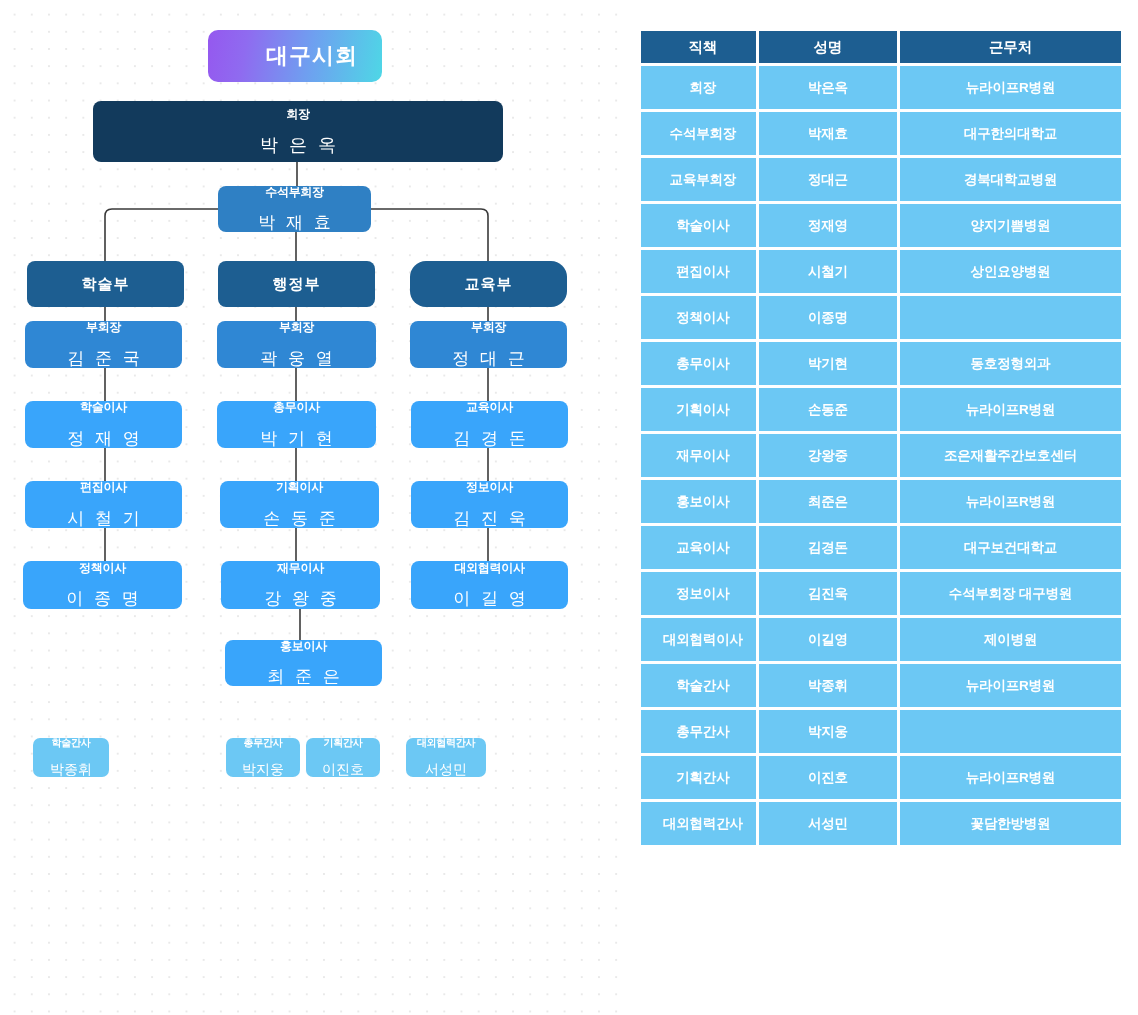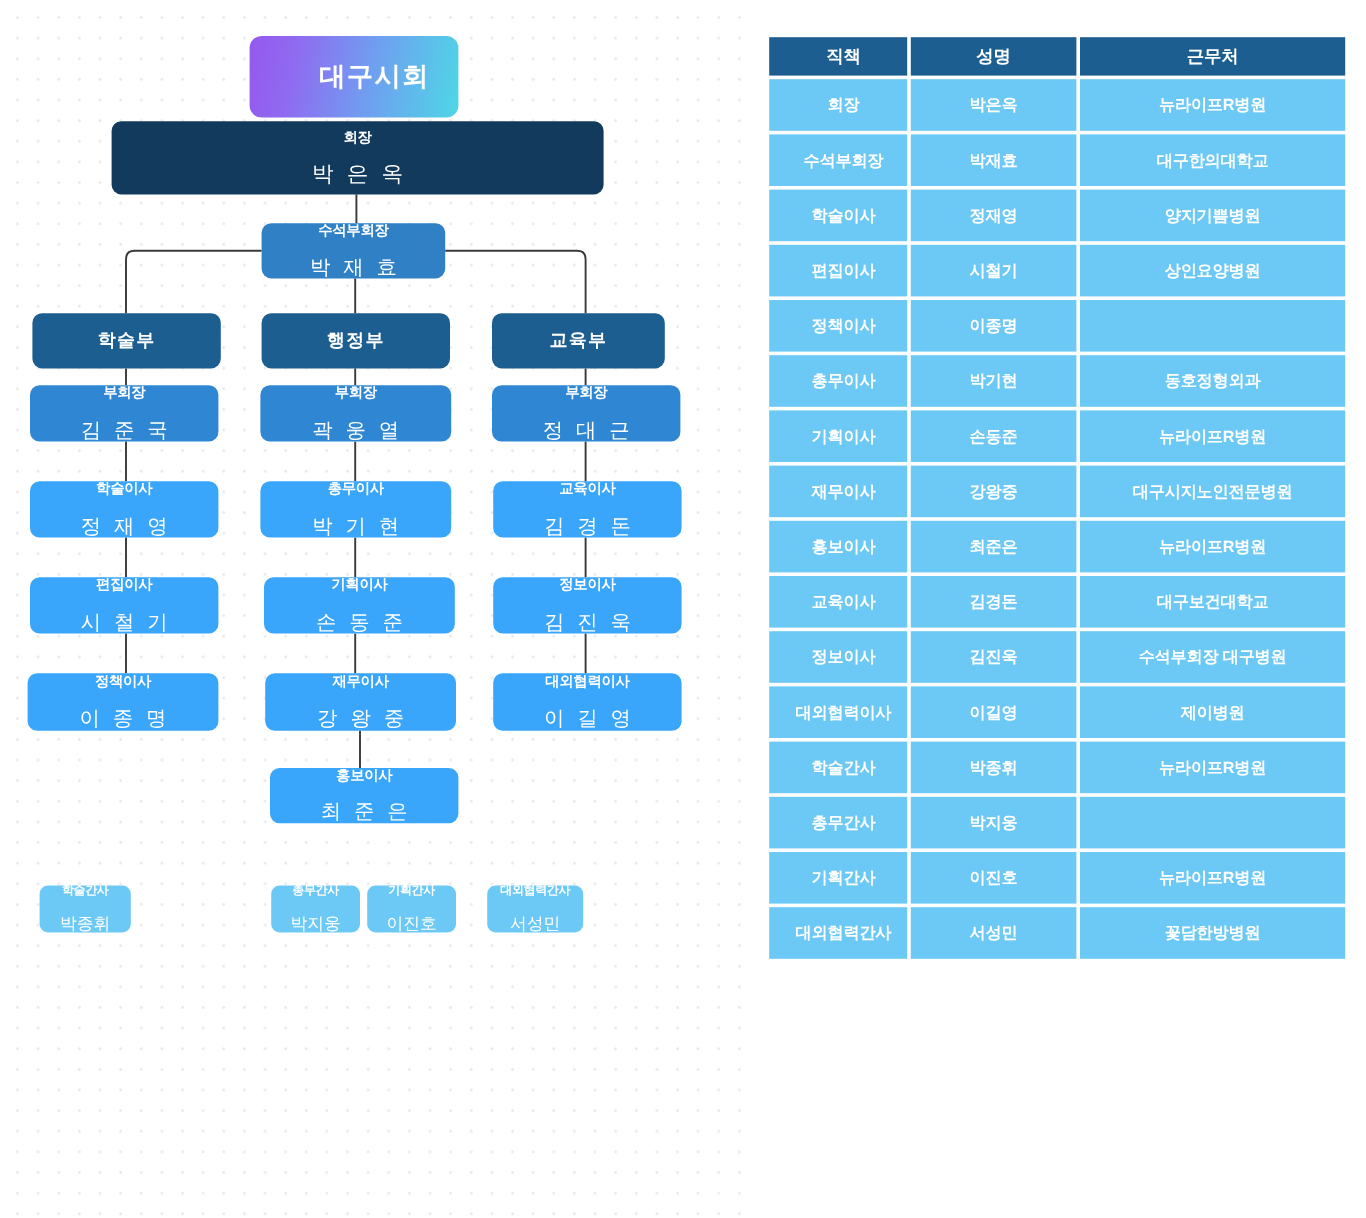--- a/index.html
+++ b/index.html
@@ -60,21 +60,21 @@
     font-size: 17px;
     letter-spacing: 3px;
     text-indent: 3px;
     margin-top: 14px;
   }
 
   
   #title-pill {
     position: absolute;
     left: 208px; top: 30px;
-    width: 174px; height: 68px;
+    width: 174px; height: 52px;
     border-radius: 10px;
     background: linear-gradient(100deg, #9558ef 0%, #8f6bf0 22%, #6f9ff0 58%, #4ed7e6 100%);
     display: flex; align-items: center; justify-content: center;
     color: #ffffff;
     font-size: 22px;
     font-weight: bold;
     letter-spacing: 1px;
     z-index: 3;
     padding-left: 34px;
   }
@@ -223,21 +223,21 @@
   </div>
   <div class="node lvl-director" style="left:221px; top:561px; width:159px; height:48px;">
     <span class="role">재무이사</span>
     <span class="person">강 왕 중</span>
   </div>
   <div class="node lvl-director" style="left:225px; top:640px; width:157px; height:46px;">
     <span class="role">홍보이사</span>
     <span class="person">최 준 은</span>
   </div>
 
-  <div class="node lvl-dept" style="left:410px; top:261px; width:144px; height:46px;">
+  <div class="node lvl-dept" style="left:410px; top:261px; width:157px; height:46px;border-radius:16px;">
     <span class="dept-label">교육부</span>
   </div>
   <div class="node lvl-deputy" style="left:410px; top:321px; width:157px; height:47px;">
     <span class="role">부회장</span>
     <span class="person">정 대 근</span>
   </div>
   <div class="node lvl-director" style="left:411px; top:401px; width:157px; height:47px;">
     <span class="role">교육이사</span>
     <span class="person">김 경 돈</span>
   </div>
@@ -282,20 +282,25 @@
         <td class="c-role">회장</td>
         <td class="c-name">박은옥</td>
         <td class="c-work">뉴라이프R병원</td>
       </tr>
       <tr>
         <td class="c-role">수석부회장</td>
         <td class="c-name">박재효</td>
         <td class="c-work">대구한의대학교</td>
       </tr>
       <tr>
+        <td class="c-role">교육부회장</td>
+        <td class="c-name">정대근</td>
+        <td class="c-work">경북대학교병원</td>
+      </tr>
+      <tr>
         <td class="c-role">학술이사</td>
         <td class="c-name">정재영</td>
         <td class="c-work">양지기쁨병원</td>
       </tr>
       <tr>
         <td class="c-role">편집이사</td>
         <td class="c-name">시철기</td>
         <td class="c-work">상인요양병원</td>
       </tr>
       <tr>
@@ -309,21 +314,21 @@
         <td class="c-work">동호정형외과</td>
       </tr>
       <tr>
         <td class="c-role">기획이사</td>
         <td class="c-name">손동준</td>
         <td class="c-work">뉴라이프R병원</td>
       </tr>
       <tr>
         <td class="c-role">재무이사</td>
         <td class="c-name">강왕중</td>
-        <td class="c-work">대구시지노인전문병원</td>
+        <td class="c-work">조은재활주간보호센터</td>
       </tr>
       <tr>
         <td class="c-role">홍보이사</td>
         <td class="c-name">최준은</td>
         <td class="c-work">뉴라이프R병원</td>
       </tr>
       <tr>
         <td class="c-role">교육이사</td>
         <td class="c-name">김경돈</td>
         <td class="c-work">대구보건대학교</td>

